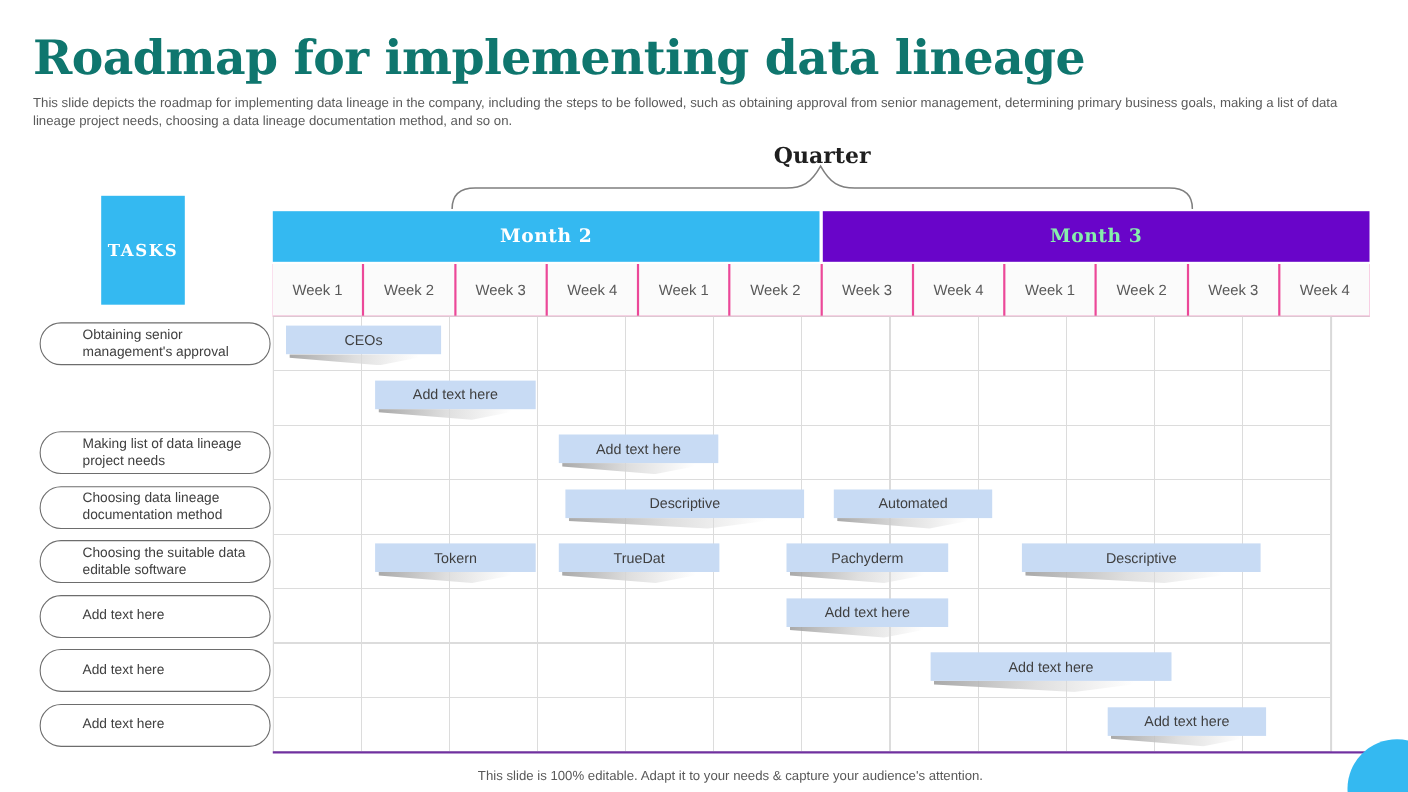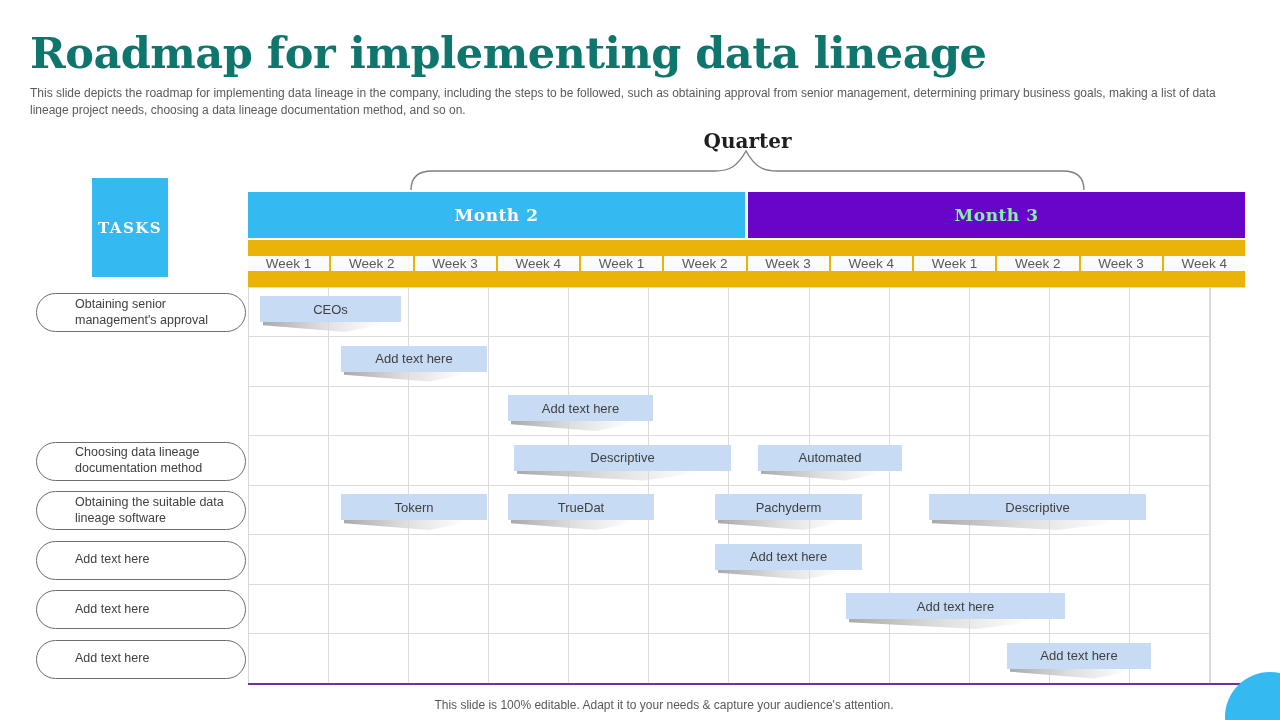--- a/index.html
+++ b/index.html
@@ -46,23 +46,22 @@
     flex: 1; display: flex; align-items: center; justify-content: center;
     font-family: "DejaVu Serif", serif; font-weight: 700;
     font-size: 17px; color: #ffffff; letter-spacing: 0.5px;
   }
   .month.purple { background: #6905c9; }
   .month.cyan   { background: #34b9f1; }
   .month.purple.alt { color: #86efac; }
 
   .week-row {
     position: absolute; left: 248px; top: 240px; width: 997px; height: 48px;
-    display: flex; gap: 2px; background: #eab308;
+    display: flex; gap: 2px; background: #ec4899;
     border-bottom: 1px solid #d9d9d9;
-    align-items: center;
   }
   .week-cell {
     flex: 1; display: flex; align-items: center; justify-content: center;
     background: #fbfbfb; font-size: 13.5px; color: #595959;
   }
 
   .grid {
     position: absolute; left: 248px; top: 288px; width: 963px; height: 396px;
     border-left: 1px solid #d9d9d9; border-right: 1px solid #d9d9d9;
     background-image:
@@ -141,22 +140,23 @@
     <div class="week-cell">Week 3</div>
     <div class="week-cell">Week 4</div>
     <div class="week-cell">Week 1</div>
     <div class="week-cell">Week 2</div>
     <div class="week-cell">Week 3</div>
     <div class="week-cell">Week 4</div>
   </div>
 
 <div class="tasks-col">
     <div class="task-pill" style="top: 5px;">Obtaining senior management's approval</div>
+    <div class="task-pill" style="top: 104px;">Making list of data lineage project needs</div>
     <div class="task-pill" style="top: 153.5px;">Choosing data lineage documentation method</div>
-    <div class="task-pill" style="top: 203px;">Obtaining the suitable data lineage software</div>
+    <div class="task-pill" style="top: 203px;">Choosing the suitable data editable software</div>
     <div class="task-pill" style="top: 252.5px;">Add text here</div>
     <div class="task-pill" style="top: 302px;">Add text here</div>
     <div class="task-pill" style="top: 351.5px;">Add text here</div>
   </div>
 
 <div class="grid">
     <div class="gantt-bar" style="left: 11px; top: 8px; width: 141px;">CEOs</div>
     <div class="gantt-bar" style="left: 92px; top: 57.5px; width: 146px;">Add text here</div>
     <div class="gantt-bar" style="left: 259px; top: 107px; width: 145px;">Add text here</div>
     <div class="gantt-bar" style="left: 265px; top: 156.5px; width: 217px;">Descriptive</div>

